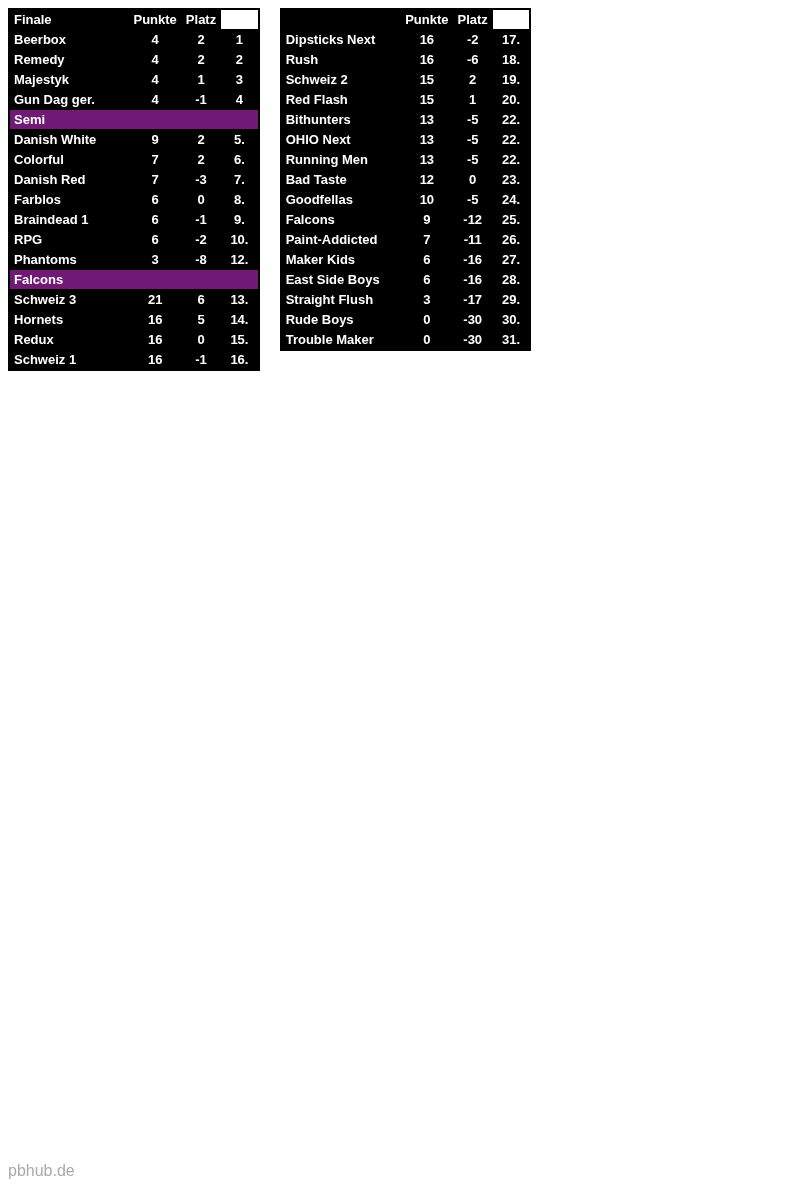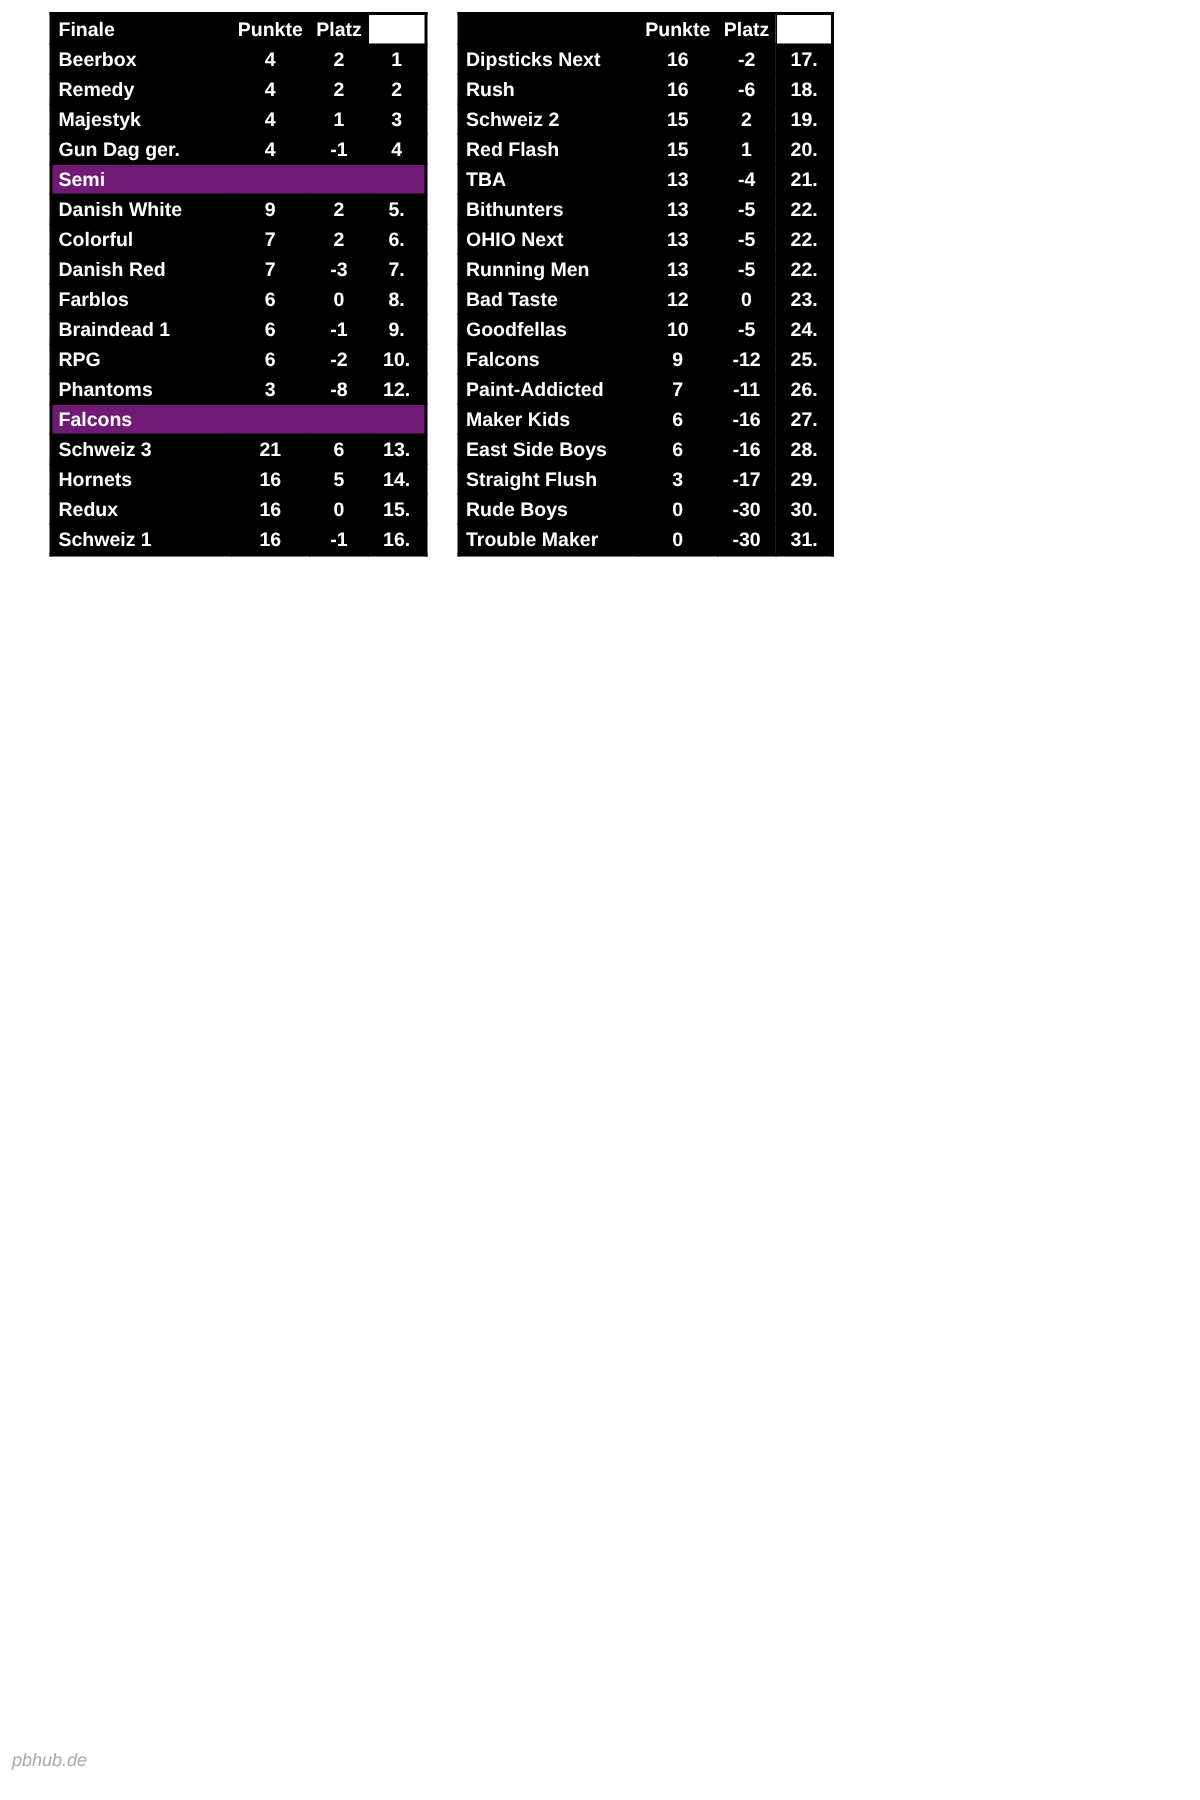--- a/index.html
+++ b/index.html
@@ -10,21 +10,20 @@
       width: 800px;
       min-height: 1200px;
     }
 
     .container {
       display: flex;
       flex-direction: row;
       gap: 0;
       padding: 8px;
       align-items: flex-start;
-      margin-left: 25px;
     }
 
     table {
       border-collapse: collapse;
       border: 2px solid #000;
     }
 
     td, th {
       border: 1px solid #000;
       padding: 2px 4px;
@@ -67,22 +66,21 @@
 
     .spacer {
       width: 20px;
     }
 
     .watermark {
       position: absolute;
       bottom: 20px;
       left: 8px;
       color: #aaa;
-      font-size: 12px;
-      font-style: italic;
+      font-size: 16px;
     }
   </style>
 </head>
 <body>
 
 <div class="container">
 
   <table>
     <tbody>
         <tr class="header-row">
@@ -221,26 +219,20 @@
       <td class="num-col">2</td>
       <td class="place-col">19.</td>
     </tr>
     <tr class="data-row">
       <td class="name-col">Red Flash</td>
       <td class="num-col">15</td>
       <td class="num-col">1</td>
       <td class="place-col">20.</td>
     </tr>
     <tr class="data-row">
-      <td class="name-col">TBA</td>
-      <td class="num-col">13</td>
-      <td class="num-col">-4</td>
-      <td class="place-col">21.</td>
-    </tr>
-    <tr class="data-row">
       <td class="name-col">Bithunters</td>
       <td class="num-col">13</td>
       <td class="num-col">-5</td>
       <td class="place-col">22.</td>
     </tr>
     <tr class="data-row">
       <td class="name-col">OHIO Next</td>
       <td class="num-col">13</td>
       <td class="num-col">-5</td>
       <td class="place-col">22.</td>

